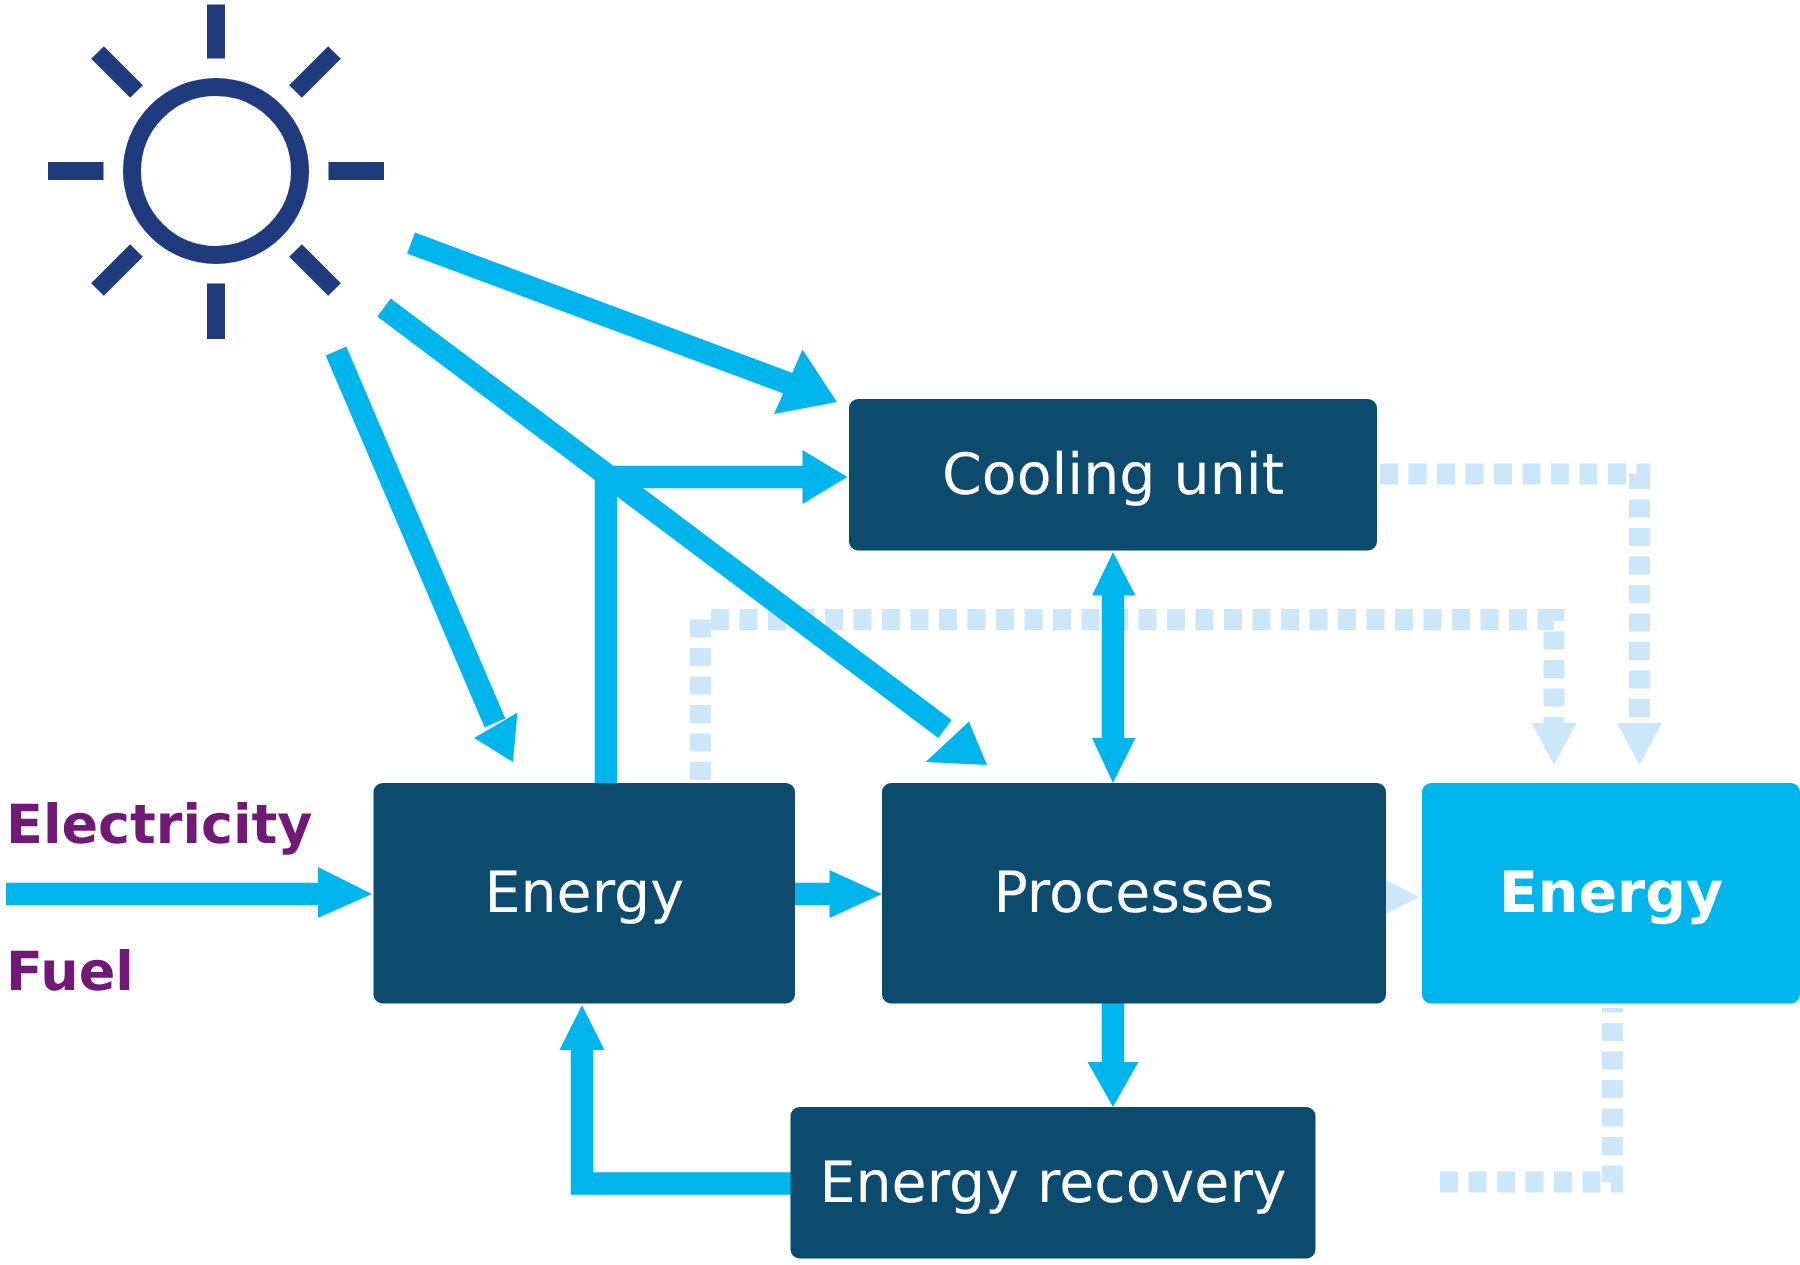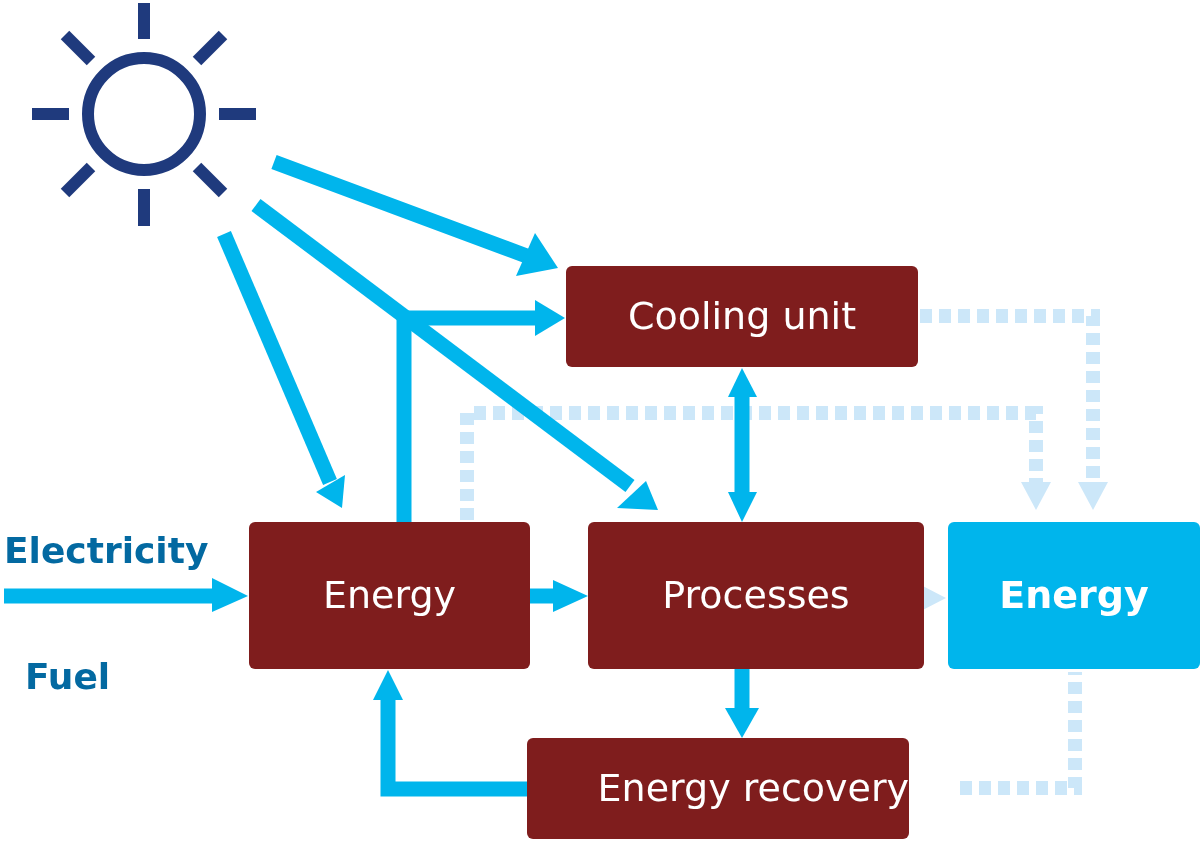--- a/index.html
+++ b/index.html
@@ -1,22 +1,22 @@
 <!DOCTYPE html>
 <html><head>
   <meta charset="utf-8">
   <style>
     html, body { margin: 0; padding: 0; background: #ffffff; }
     body { width: 1200px; height: 843px; overflow: hidden; position: relative; font-family: "DejaVu Sans", sans-serif; }
     svg.diagram { position: absolute; left: 0; top: 0; width: 1200px; height: 843px; }
     .box { position: absolute; border-radius: 6px; display: flex; align-items: center; justify-content: center; text-align: center; color: #ffffff; font-family: "DejaVu Sans", sans-serif; line-height: 1.2; }
     .box span { display: block; }
-    .dark { background: #7f1d1d; }
+    .dark { background: #0c4a6e; }
     .light { background: #00b5ec; }
-    .label { position: absolute; color: #0369a1; font-family: "DejaVu Sans", sans-serif; font-weight: bold; font-size: 36px; }
+    .label { position: absolute; color: #701a75; font-family: "DejaVu Sans", sans-serif; font-weight: bold; font-size: 36px; }
   </style>
 </head>
 <body>
 
 <svg class="diagram" viewBox="0 0 1200 843">
 
   <g stroke="#1f3a7d" fill="none">
     <circle cx="144" cy="114" r="56" stroke-width="12"></circle>
     <line x1="144" y1="3" x2="144" y2="39" stroke-width="12"></line>
     <line x1="144" y1="189" x2="144" y2="226" stroke-width="12"></line>
@@ -74,18 +74,18 @@
 </div>
 
 <div class="box dark" style="left:588px; top:522px; width:336px; height:147px; font-size:38px;">
   <span>Processes</span>
 </div>
 
 <div class="box light" style="left:948px; top:522px; width:252px; height:147px; font-size:38px; font-weight:bold; flex-direction:column;">
   <span>Energy</span>
 </div>
 
-<div class="box dark" style="left:527px; top:738px; width:382px; height:101px; font-size:38px;justify-content:flex-end;">
+<div class="box dark" style="left:527px; top:738px; width:350px; height:101px; font-size:38px;">
   <span>Energy recovery</span>
 </div>
 
 <div class="label" style="left:4px; top:530px;">Electricity</div>
-<div class="label" style="left:4px; top:656px;margin-left:21px;">Fuel</div>
+<div class="label" style="left:4px; top:628px;">Fuel</div>
 
 </body></html>

